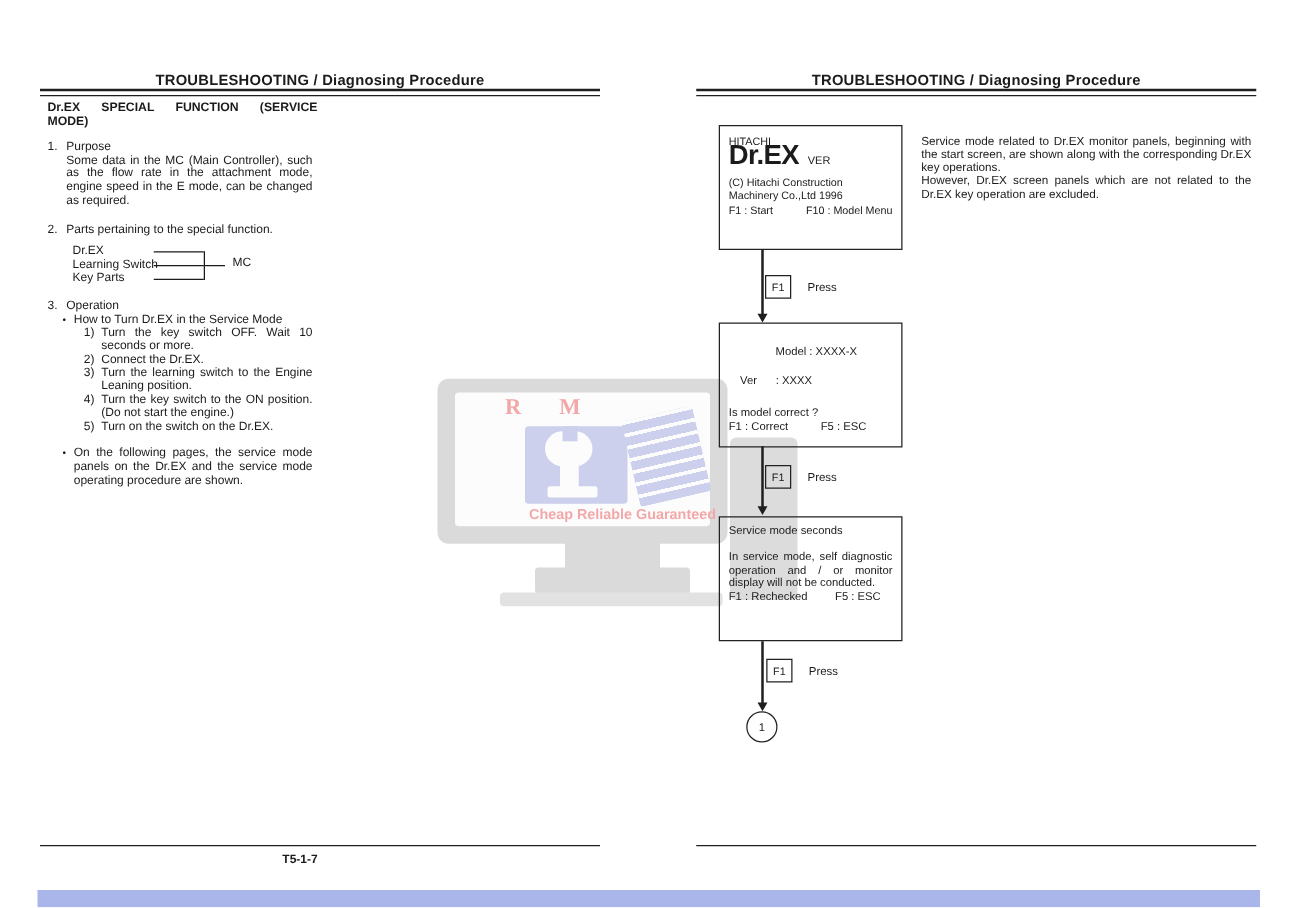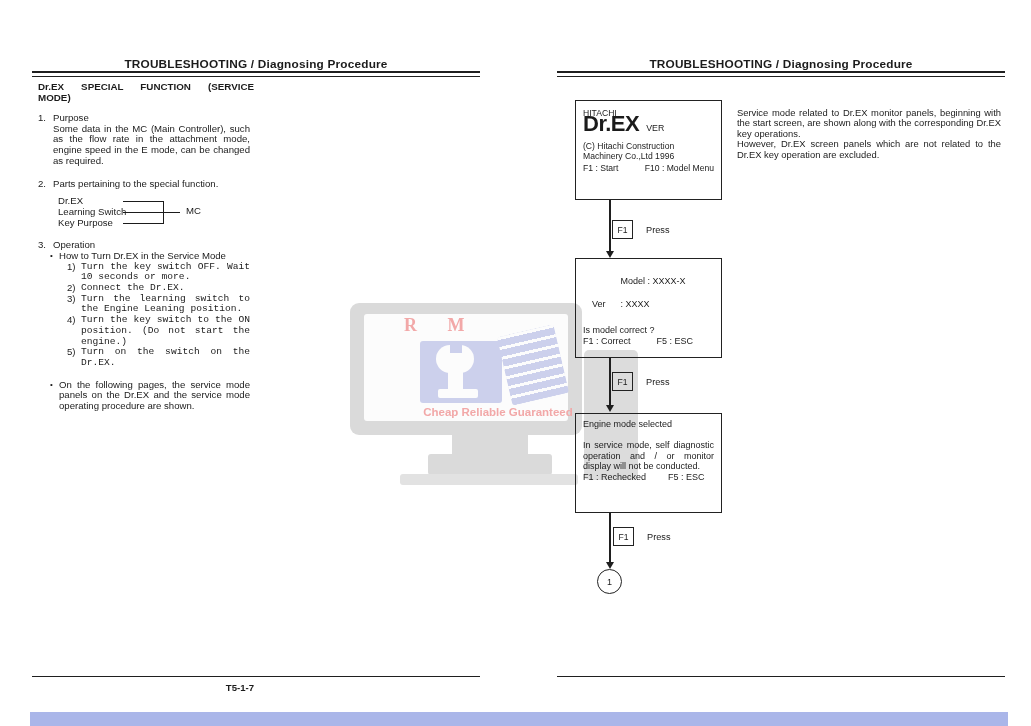--- a/index.html
+++ b/index.html
@@ -19,21 +19,21 @@
   .col{position:absolute;left:38px;top:113px;width:212px;font-size:9.6px;line-height:10.7px;}
   .li{display:flex;}
   .li .n{flex:0 0 15px;}
   .li .b{flex:1;}
   .p-just{text-align:justify;}
   .bullet-row{display:flex;margin-left:12px;}
   .bullet-row .bm{flex:0 0 9px;font-size:8px;line-height:10.7px;}
   .steps{margin-left:29px;}
   .step{display:flex;}
   .step .sn{flex:0 0 14px;}
-  .step .st{flex:1;text-align:justify;font-family:Liberation Mono, monospace;}
+  .step .st{flex:1;text-align:justify;}
 
   
   .diagram{position:relative;height:34px;margin-top:7px;}
   .dlabel{position:absolute;left:5px;white-space:nowrap;}
   .dline{position:absolute;border-top:1.2px solid #1b1b1b;}
   .dvert{position:absolute;border-left:1.2px solid #1b1b1b;}
 
   
   .intro{position:absolute;left:737px;top:108px;width:264px;font-size:9.4px;line-height:10.4px;text-align:justify;}
 
@@ -128,21 +128,21 @@
         </div>
       </div>
 
       <div class="li" style="margin-bottom:10px;">
         <span class="n">2.</span>
         <div class="b">
           <div>Parts pertaining to the special function.</div>
           <div class="diagram">
             <div class="dlabel" style="top:0;">Dr.EX</div>
             <div class="dlabel" style="top:11px;">Learning Switch</div>
-            <div class="dlabel" style="top:22px;">Key Purpose</div>
+            <div class="dlabel" style="top:22px;">Key Parts</div>
             <div class="dline" style="left:70px;top:4.5px;width:40px;"></div>
             <div class="dline" style="left:70px;top:15.5px;width:40px;"></div>
             <div class="dline" style="left:70px;top:26.5px;width:40px;"></div>
             <div class="dvert" style="left:110px;top:4.5px;height:23px;"></div>
             <div class="dline" style="left:110px;top:15.5px;width:17px;"></div>
             <div class="dlabel" style="left:133px;top:10px;">MC</div>
           </div>
         </div>
       </div>
 
@@ -225,21 +225,21 @@
       </div>
     </div>
 
     <div class="vline" style="top:357px;height:49px;"></div>
     <div class="arrow" style="top:405px;"></div>
     <div class="fkey" style="left:612px;top:372px;">F1</div>
     <div class="press" style="left:646px;top:377px;">Press</div>
 
     <div class="fbox" style="top:413px;">
       <div style="padding:5px 7px 0 7px;font-size:9px;line-height:10.4px;">
-        <div>Engine mode selected</div>
+        <div>Service mode seconds</div>
         <div class="p-just" style="margin-top:11px;">In service mode, self diagnostic operation and / or monitor display will not be conducted.</div>
         <div style="display:flex;margin-top:0px;">
           <span>F1 : Rechecked</span>
           <span style="margin-left:22px;">F5 : ESC</span>
         </div>
       </div>
     </div>
 
     <div class="vline" style="top:513px;height:50px;"></div>
     <div class="arrow" style="top:562px;"></div>

